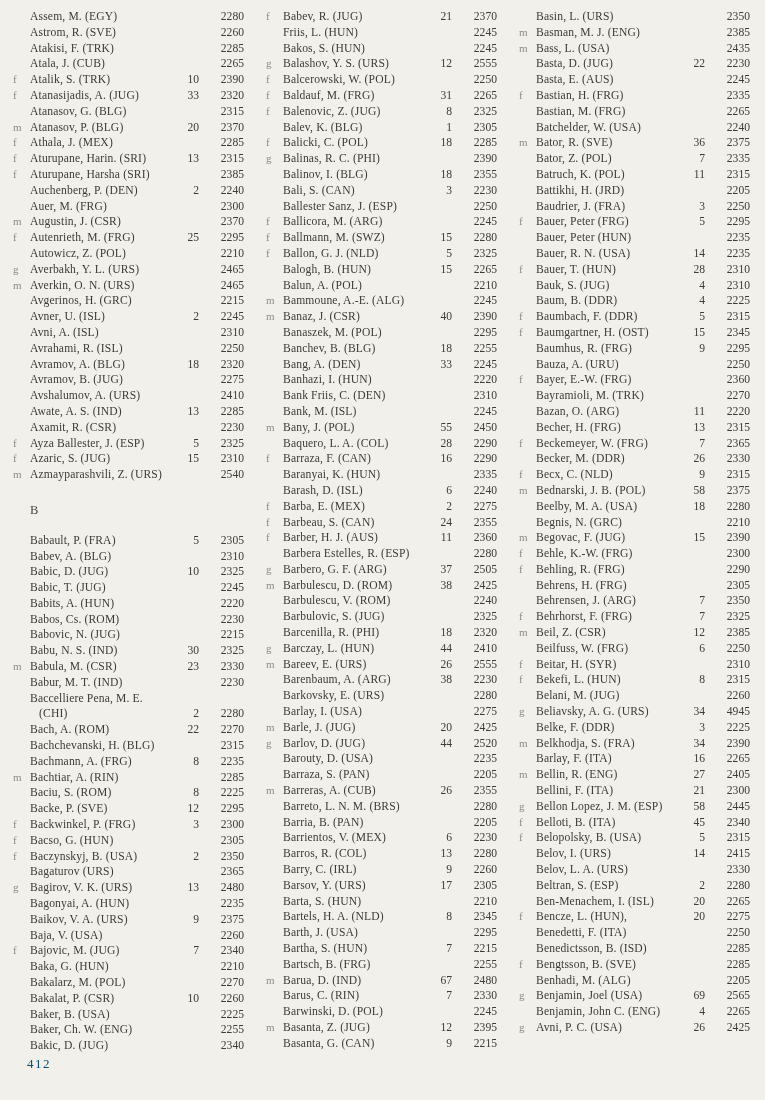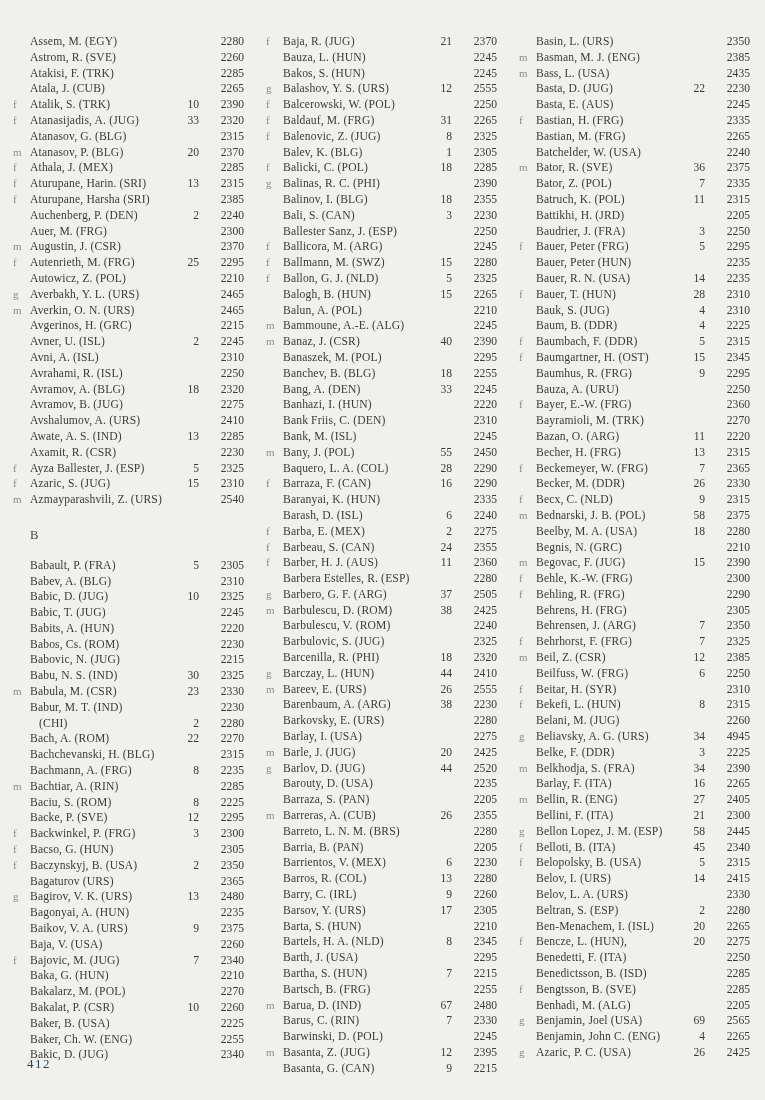--- a/index.html
+++ b/index.html
@@ -9,21 +9,20 @@
     font-family:"Liberation Serif","DejaVu Serif",serif;
     color:#3c3b37;
     position:relative;
     overflow:hidden;
     box-shadow:0 0 4px rgba(0,0,0,.2);
   }
   .columns {
     display:flex;
     padding:9px 16px 0 13px;
     gap:22px;
-    margin-top:25px;
   }
   .column { width:231px; flex:none; }
   .row {
     display:flex;
     align-items:baseline;
     height:15.8px;
     font-size:11.6px;
     line-height:15.8px;
     white-space:nowrap;
   }
@@ -292,20 +291,26 @@
           <span class="name">Babula, M. (CSR)</span>
           <span class="games">23</span>
           <span class="rating">2330</span>
         </div>
         <div class="row">
           <span class="prefix"></span>
           <span class="name">Babur, M. T. (IND)</span>
           <span class="games"></span>
           <span class="rating">2230</span>
         </div>
+        <div class="row">
+          <span class="prefix"></span>
+          <span class="name">Baccelliere Pena, M. E.</span>
+          <span class="games"></span>
+          <span class="rating"></span>
+        </div>
         <div class="row cont">
           <span class="prefix"></span>
           <span class="name">(CHI)</span>
           <span class="games">2</span>
           <span class="rating">2280</span>
         </div>
         <div class="row">
           <span class="prefix"></span>
           <span class="name">Bach, A. (ROM)</span>
           <span class="games">22</span>
@@ -428,27 +433,27 @@
         <div class="row">
           <span class="prefix"></span>
           <span class="name">Bakic, D. (JUG)</span>
           <span class="games"></span>
           <span class="rating">2340</span>
         </div>
       </div>
     <div class="column">
         <div class="row">
           <span class="prefix">f</span>
-          <span class="name">Baja, R. (JUG)</span>
+          <span class="name">Babev, R. (JUG)</span>
           <span class="games">21</span>
           <span class="rating">2370</span>
         </div>
         <div class="row">
           <span class="prefix"></span>
-          <span class="name">Bauza, L. (HUN)</span>
+          <span class="name">Friis, L. (HUN)</span>
           <span class="games"></span>
           <span class="rating">2245</span>
         </div>
         <div class="row">
           <span class="prefix"></span>
           <span class="name">Bakos, S. (HUN)</span>
           <span class="games"></span>
           <span class="rating">2245</span>
         </div>
         <div class="row">
@@ -1210,20 +1215,20 @@
           <span class="rating">2565</span>
         </div>
         <div class="row">
           <span class="prefix"></span>
           <span class="name">Benjamin, John C. (ENG)</span>
           <span class="games">4</span>
           <span class="rating">2265</span>
         </div>
         <div class="row">
           <span class="prefix">g</span>
-          <span class="name">Azaric, P. C. (USA)</span>
+          <span class="name">Avni, P. C. (USA)</span>
           <span class="games">26</span>
           <span class="rating">2425</span>
         </div>
       </div>
   </div>
   <div class="pagenum">412</div>
 </div>
 
 </body></html>

